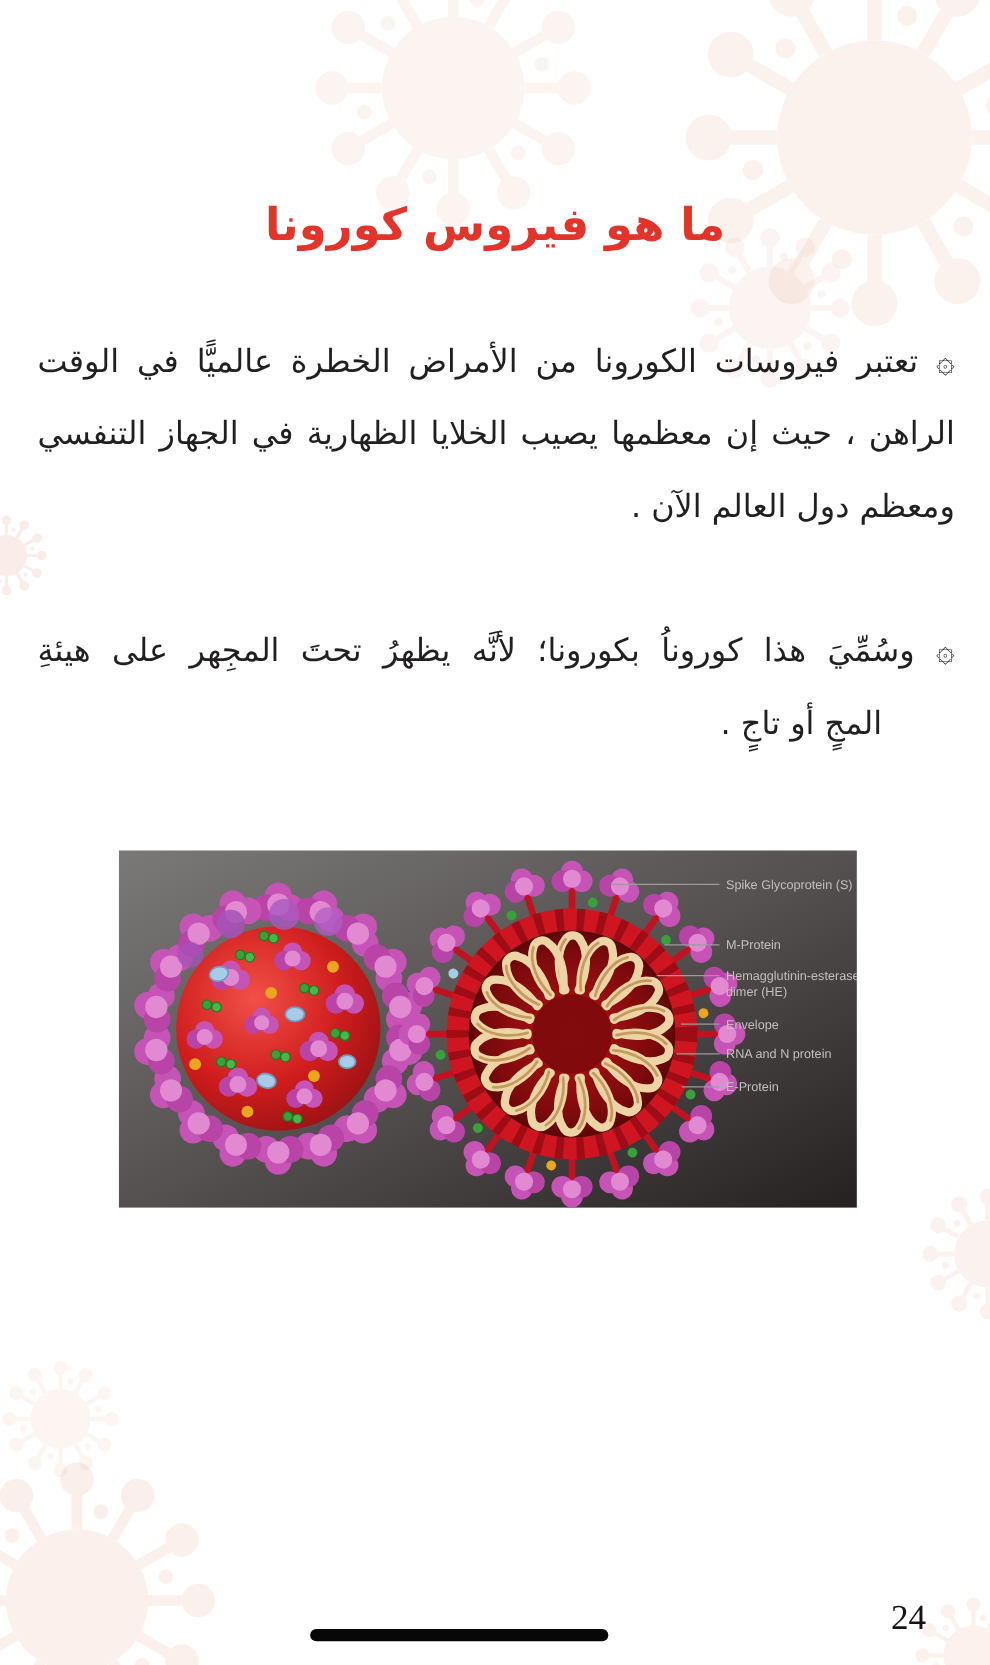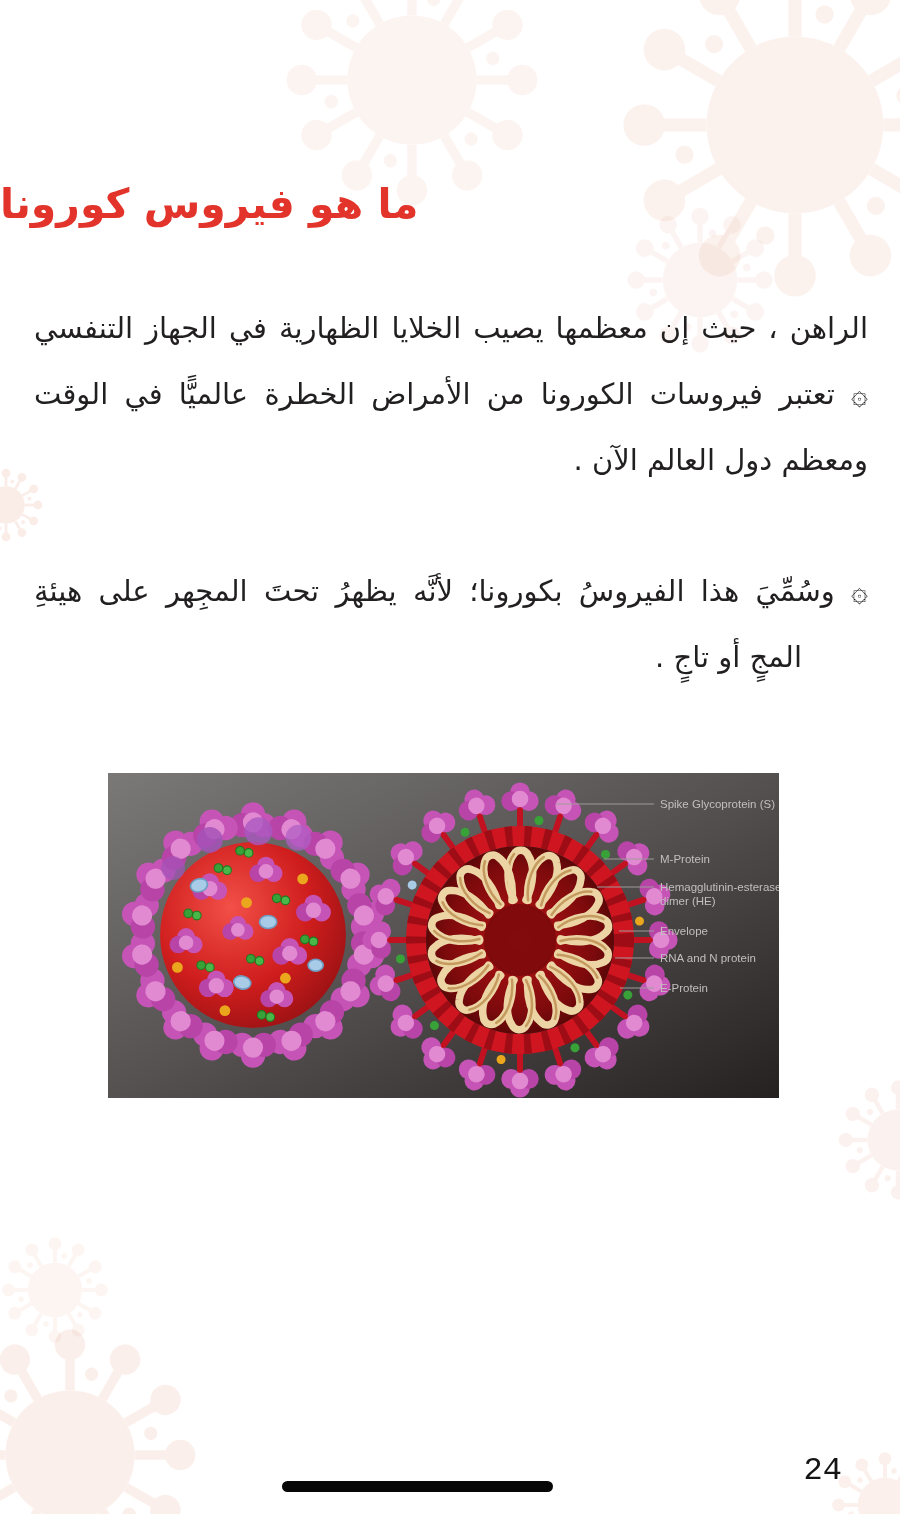--- a/index.html
+++ b/index.html
@@ -1,30 +1,30 @@
 <!DOCTYPE html>
 <html lang="ar"><head>
 <meta charset="utf-8">
 <style>
   html,body{margin:0;padding:0;}
   body{width:900px;height:1514px;background:#ffffff;font-family:"DejaVu Sans",sans-serif;position:relative;overflow:hidden;}
   .page{position:absolute;inset:0;width:900px;height:1514px;background:#fff;}
   .bg-deco{position:absolute;left:0;top:0;width:900px;height:1514px;pointer-events:none;}
-  .title{position:absolute;top:180px;left:0;width:100%;margin:0;text-align:left;direction:rtl;
+  .title{position:absolute;top:180px;left:0;width:100%;margin:0;text-align:center;direction:rtl;
          color:#e2342a;font-size:41px;font-weight:700;font-family:"DejaVu Sans",sans-serif;}
   .body-text{position:absolute;left:34px;right:32px;direction:rtl;color:#211f1f;}
   .p1{top:295px;}
   .p2{top:558px;}
   .pline{height:66px;line-height:66px;font-size:29px;text-align:justify;text-align-last:justify;white-space:nowrap;overflow:visible;}
   .pline.last{text-align-last:auto;white-space:normal;}
   .pline.indent-1{padding-left:0;padding-right:66px;}
   .diagram{position:absolute;left:108px;top:773px;width:671px;height:410px;margin:0;}
   .diagram svg{display:block;width:671px;height:325px;}
   .home-bar{position:absolute;left:282px;top:1481px;width:271px;height:11px;border-radius:6px;background:#070707;}
-  .page-number{position:absolute;right:58px;top:1452px;font-family:Liberation Mono, monospace;font-size:32px;color:#141414;}
+  .page-number{position:absolute;right:58px;top:1452px;font-family:Liberation Serif, serif;font-size:32px;color:#141414;}
 </style>
 </head>
 <body>
 
 <div class="page">
 
   <svg class="bg-deco" viewBox="0 0 900 1514" aria-hidden="true">
     <defs>
       <g id="decoArm">
         <rect x="-2.5" y="-56" width="5" height="22" fill="currentColor"></rect>
@@ -70,27 +70,27 @@
       <use href="#decoVirus" transform="translate(55,1290) scale(0.8)" opacity="0.08"></use>
     </g>
     <g color="#e08a66">
       <use href="#decoVirus" transform="translate(885,1505) scale(0.8)" opacity="0.12"></use>
     </g>
   </svg>
 
   <h1 class="title">ما هو فيروس كورونا</h1>
 
   <div class="body-text p1">
+    <div class="pline">۞ تعتبر فيروسات الكورونا من الأمراض الخطرة عالميًّا في الوقت</div>
     <div class="pline">الراهن ، حيث إن معظمها يصيب الخلايا الظهارية في الجهاز التنفسي</div>
-    <div class="pline">۞ تعتبر فيروسات الكورونا من الأمراض الخطرة عالميًّا في الوقت</div>
     <div class="pline last">ومعظم دول العالم الآن .</div>
   </div>
 
   <div class="body-text p2">
-    <div class="pline">۞ وسُمِّيَ هذا الفيروسُ بكورونا؛ لأنَّه يظهرُ تحتَ المجِهر على هيئةِ</div>
+    <div class="pline">۞ وسُمِّيَ هذا كوروناُ بكورونا؛ لأنَّه يظهرُ تحتَ المجِهر على هيئةِ</div>
     <div class="pline last indent-1">المجٍ أو تاجٍ .</div>
   </div>
 
   <figure class="diagram">
     <svg viewBox="0 0 671 325">
       <defs>
         <linearGradient id="bgGrad" x1="0" y1="0" x2="1" y2="1">
           <stop offset="0" stop-color="#7b7978"></stop>
           <stop offset="0.5" stop-color="#555151"></stop>
           <stop offset="1" stop-color="#262121"></stop>

